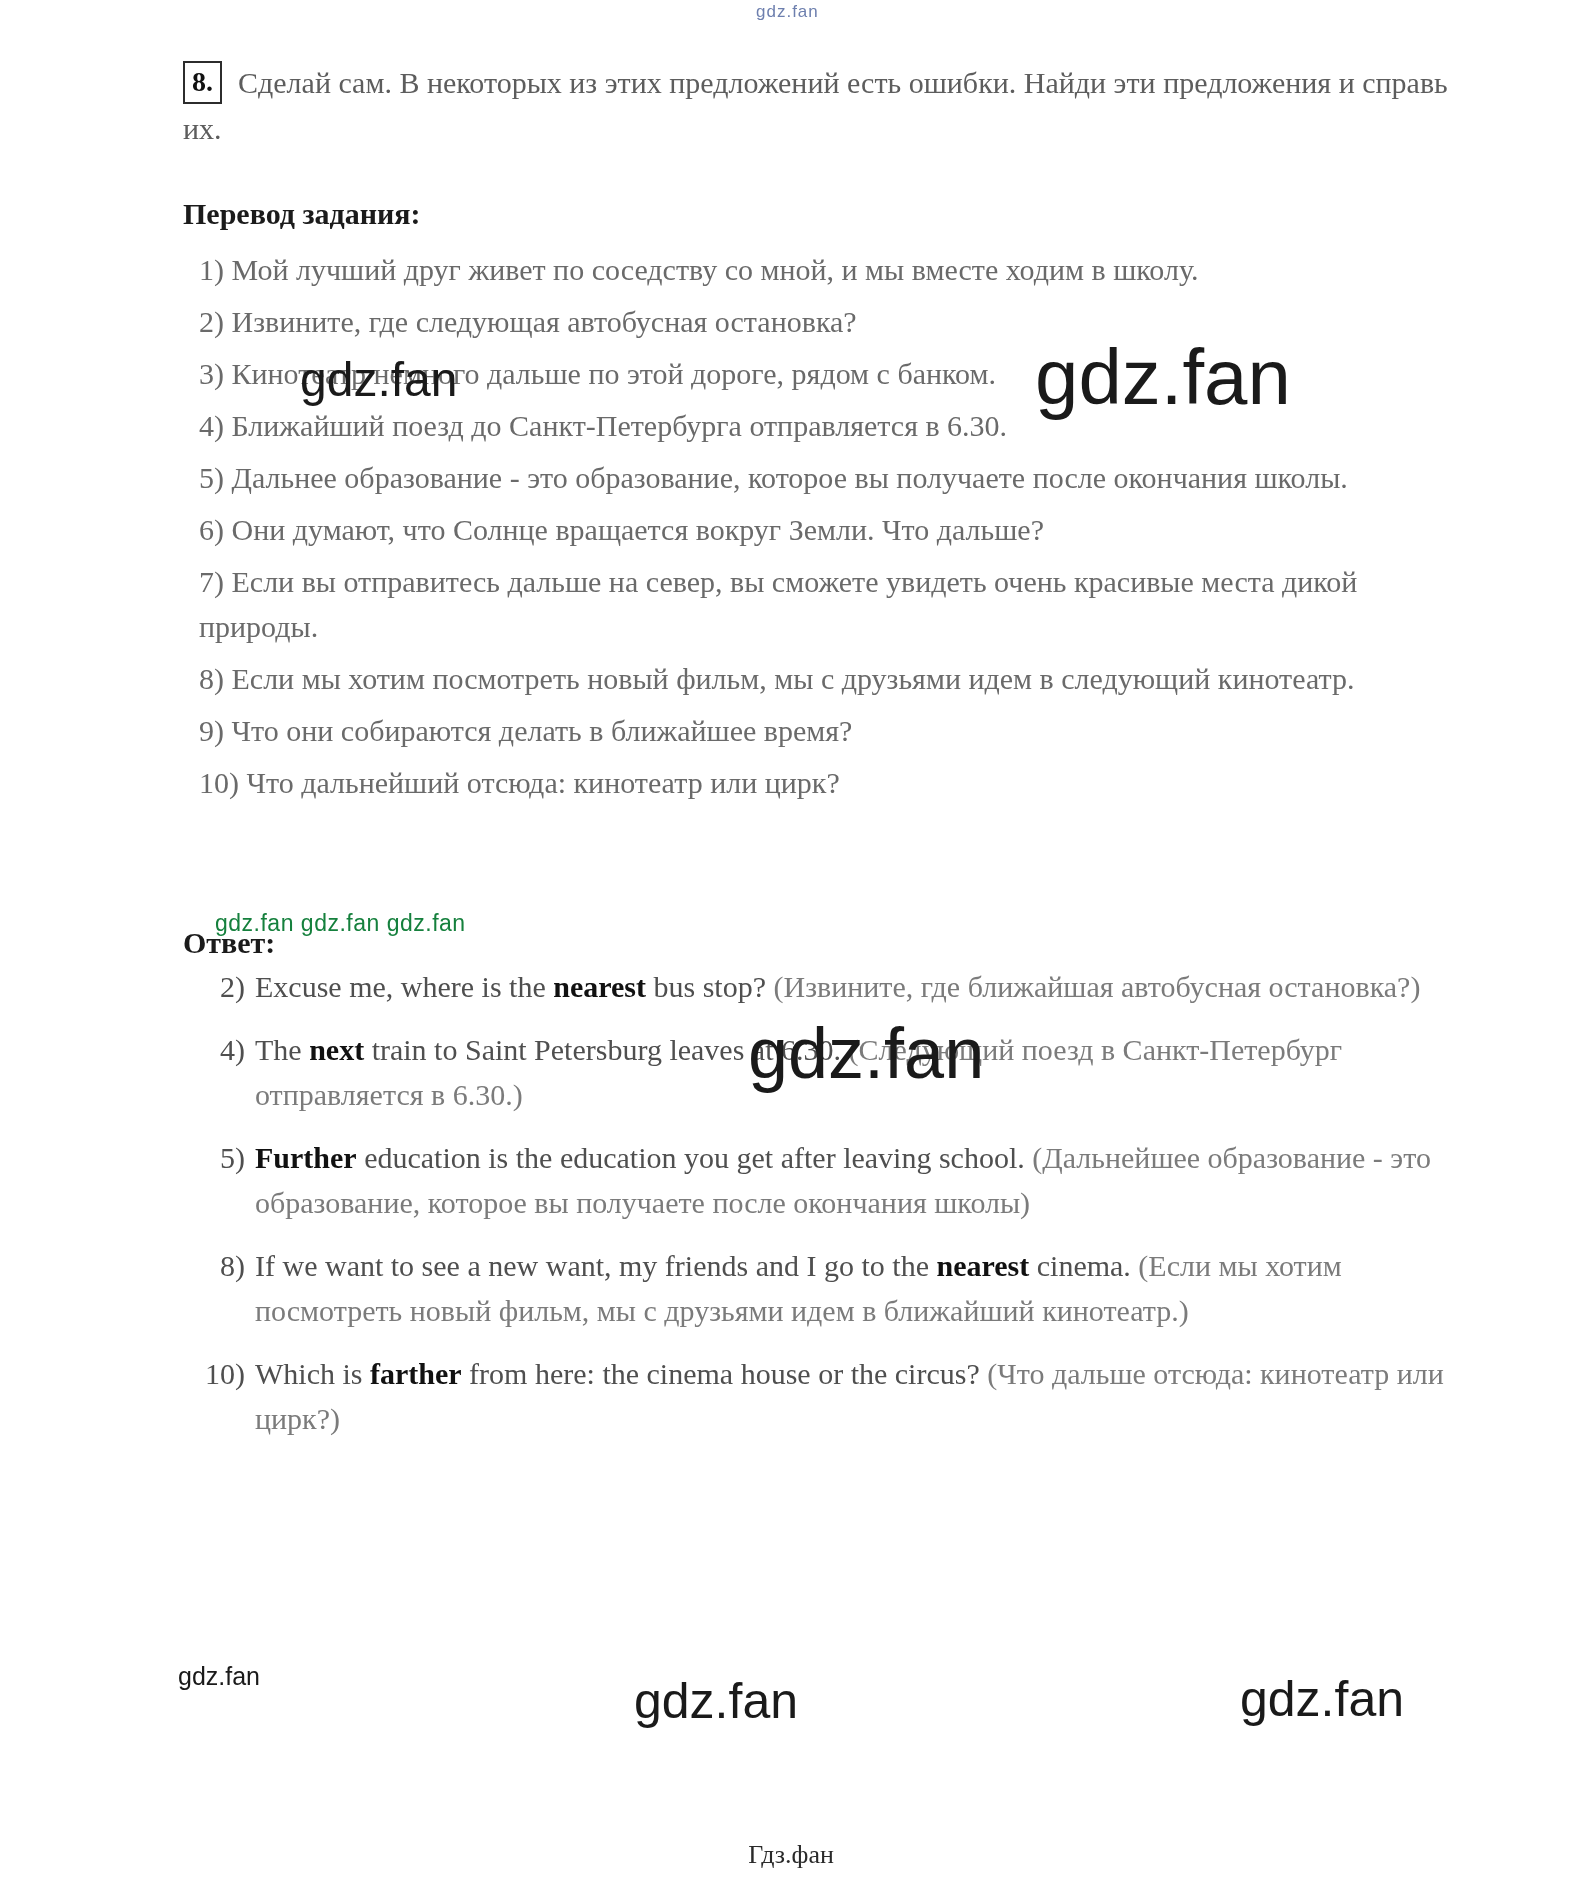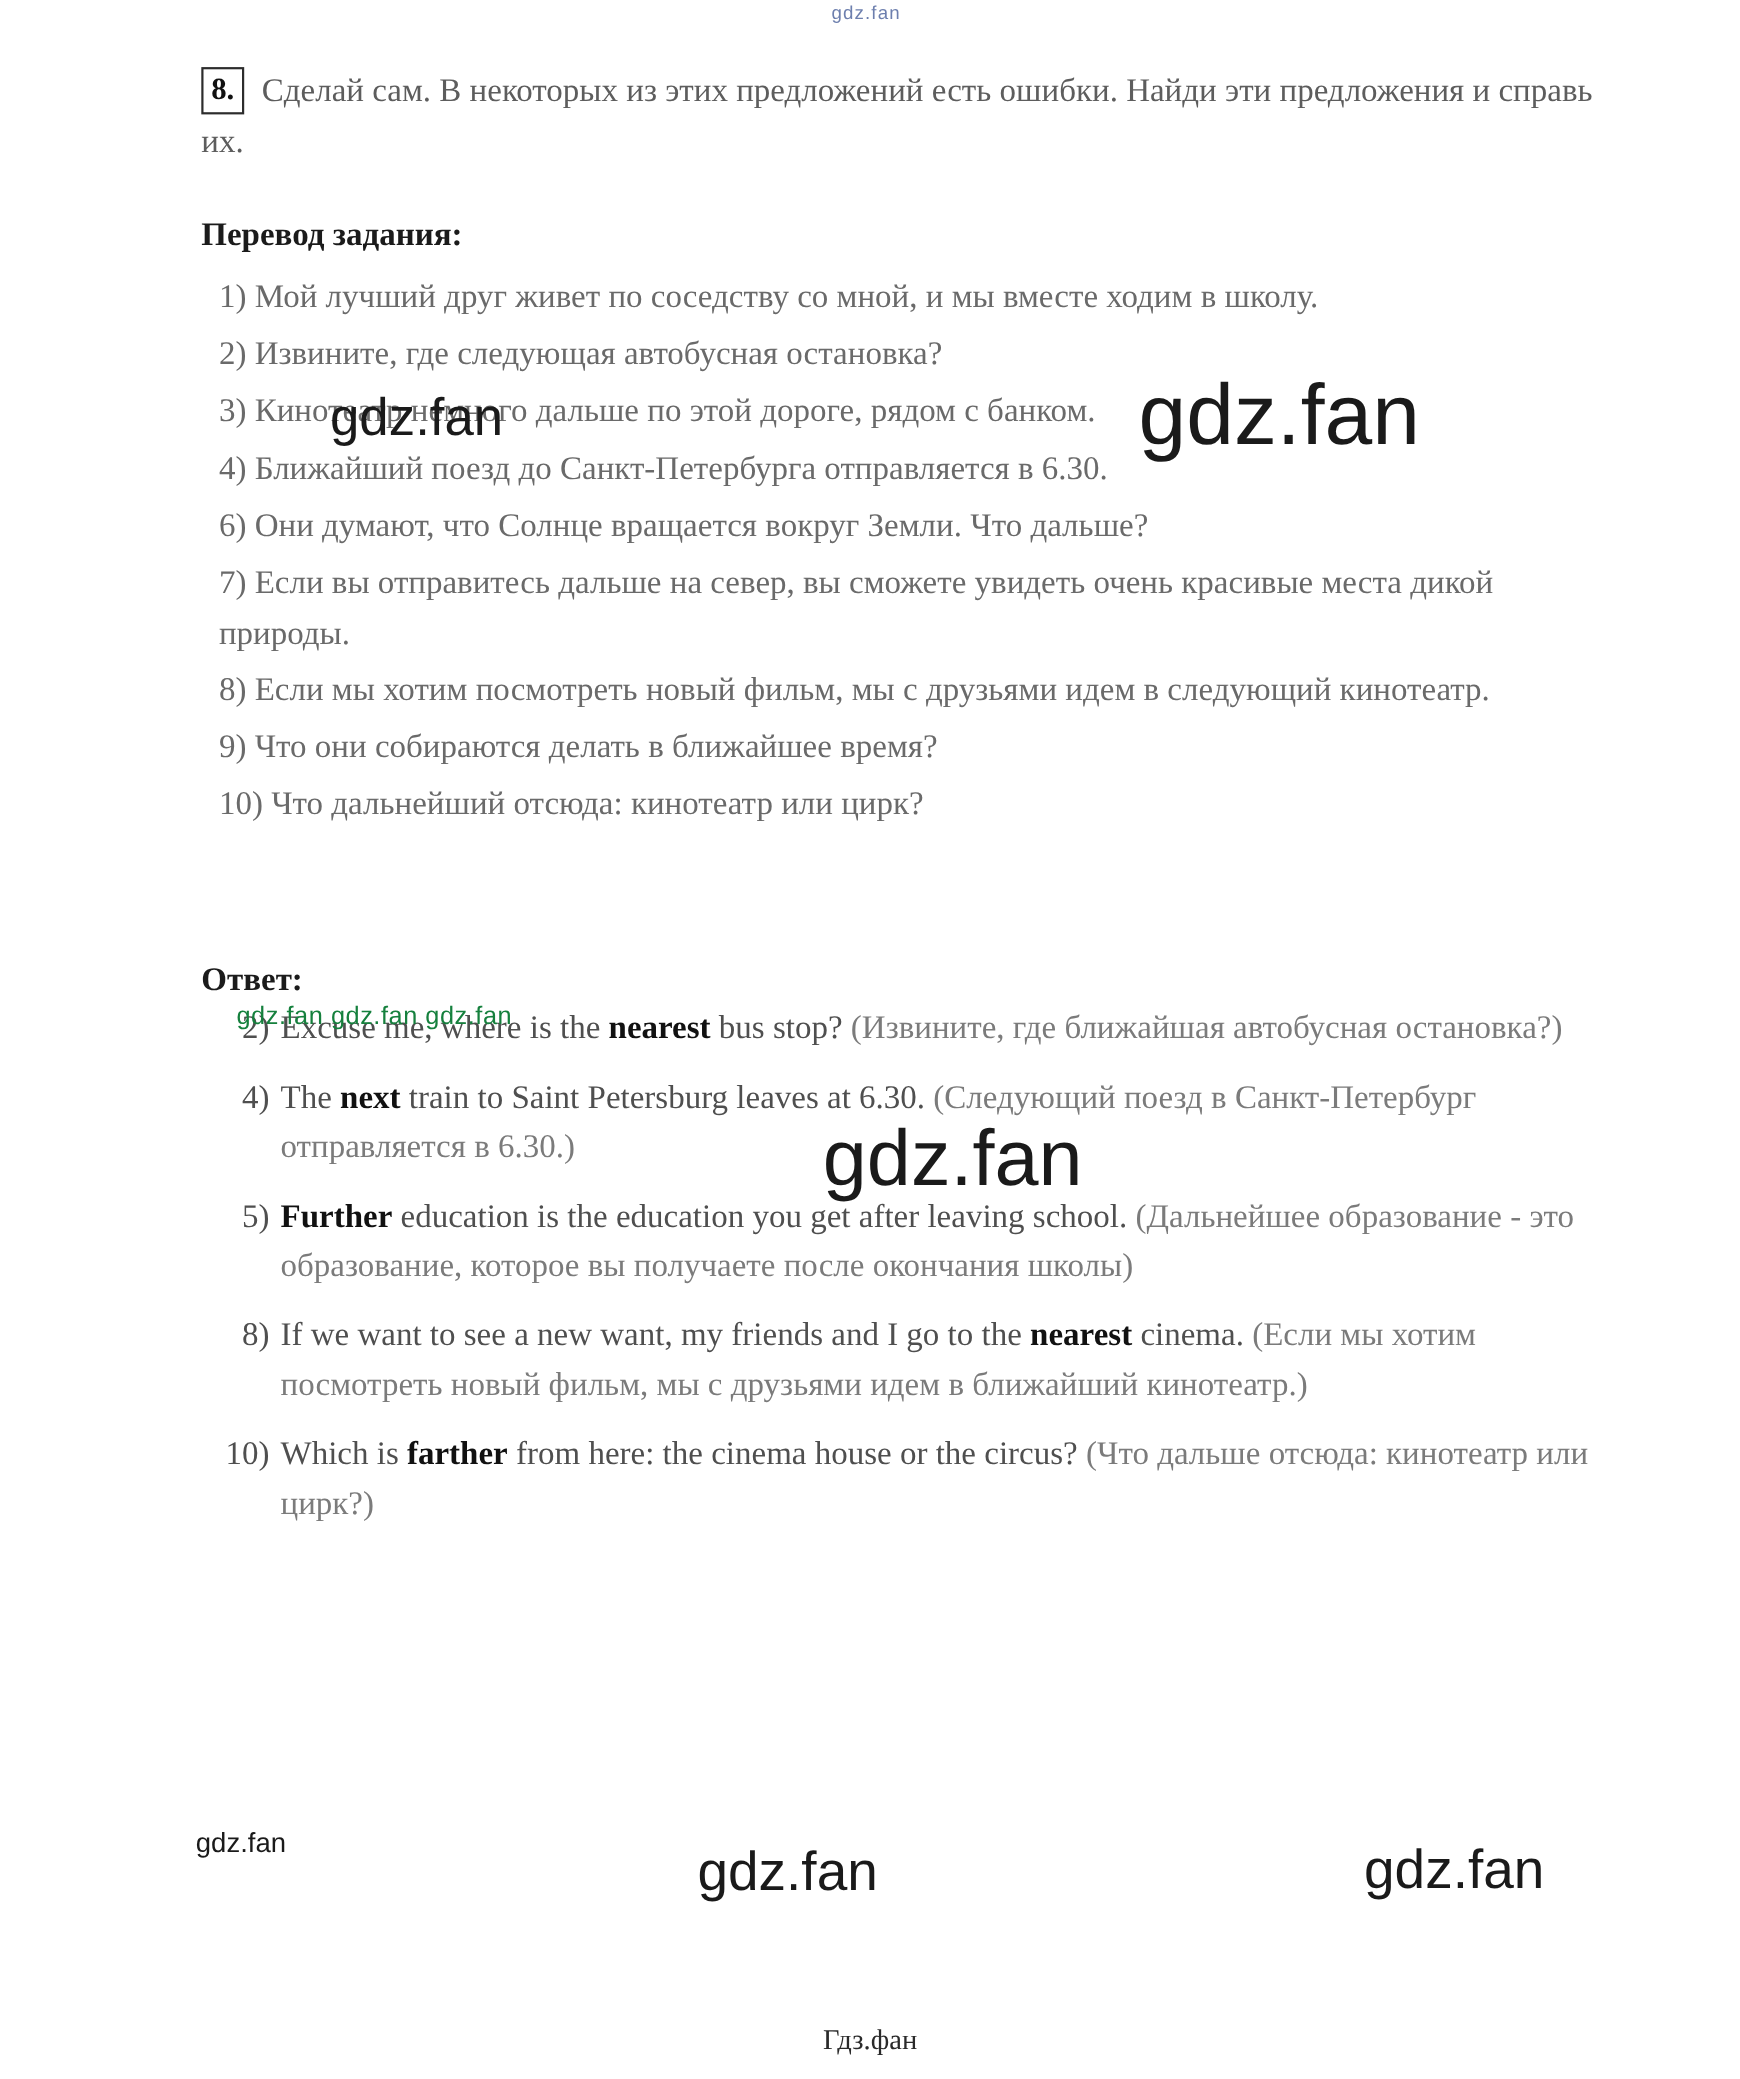--- a/index.html
+++ b/index.html
@@ -176,20 +176,21 @@
       <span class="task-num">8.</span><span>Сделай сам. В некоторых из этих предложений есть ошибки. Найди эти предложения и справь их.</span>
     </div>
 
     <div class="section-title">Перевод задания:</div>
 
     <ul class="ru-list">
       <li>1) Мой лучший друг живет по соседству со мной, и мы вместе ходим в школу.</li>
       <li>2) Извините, где следующая автобусная остановка?</li>
       <li>3) Кинотеатр немного дальше по этой дороге, рядом с банком.</li>
       <li>4) Ближайший поезд до Санкт-Петербурга отправляется в 6.30.</li>
+      <li>5) Дальнее образование - это образование, которое вы получаете после окончания школы.</li>
       <li>6) Они думают, что Солнце вращается вокруг Земли. Что дальше?</li>
       <li>7) Если вы отправитесь дальше на север, вы сможете увидеть очень красивые места дикой природы.</li>
       <li>8) Если мы хотим посмотреть новый фильм, мы с друзьями идем в следующий кинотеатр.</li>
       <li>9) Что они собираются делать в ближайшее время?</li>
       <li>10) Что дальнейший отсюда: кинотеатр или цирк?</li>
     </ul>
 
     <div class="answer-title">Ответ:</div>
 
     <ul class="ans-list">

